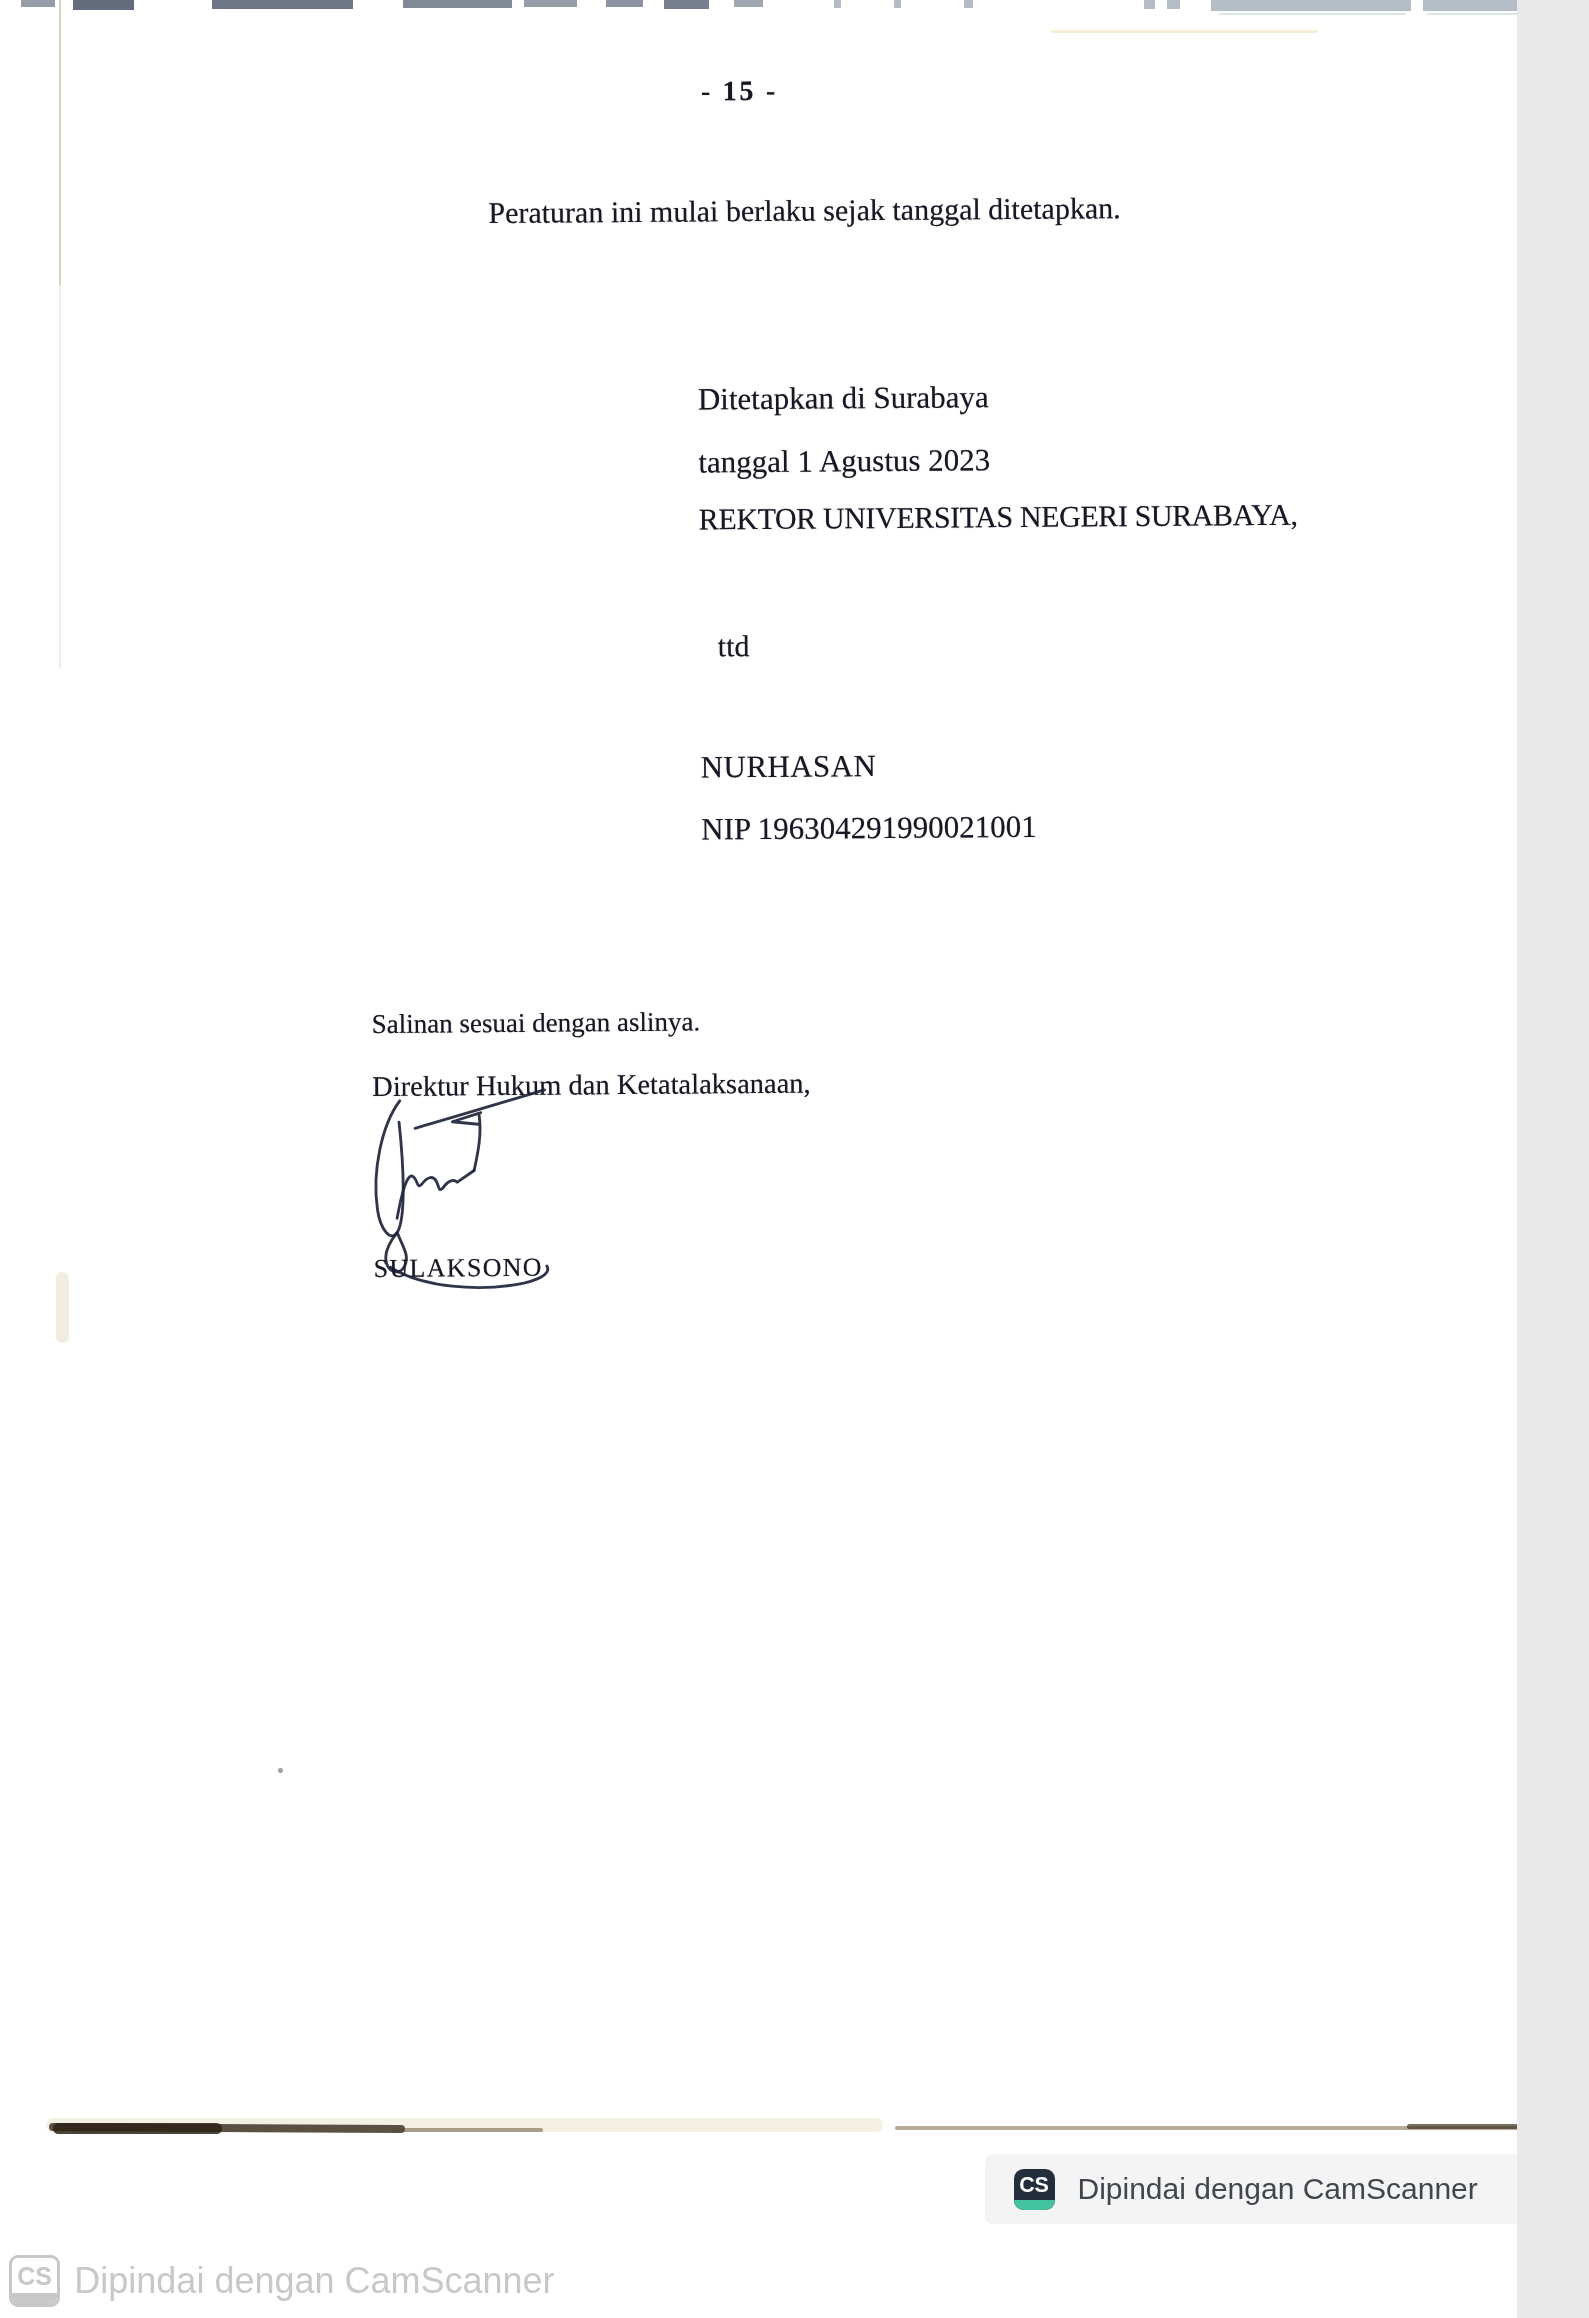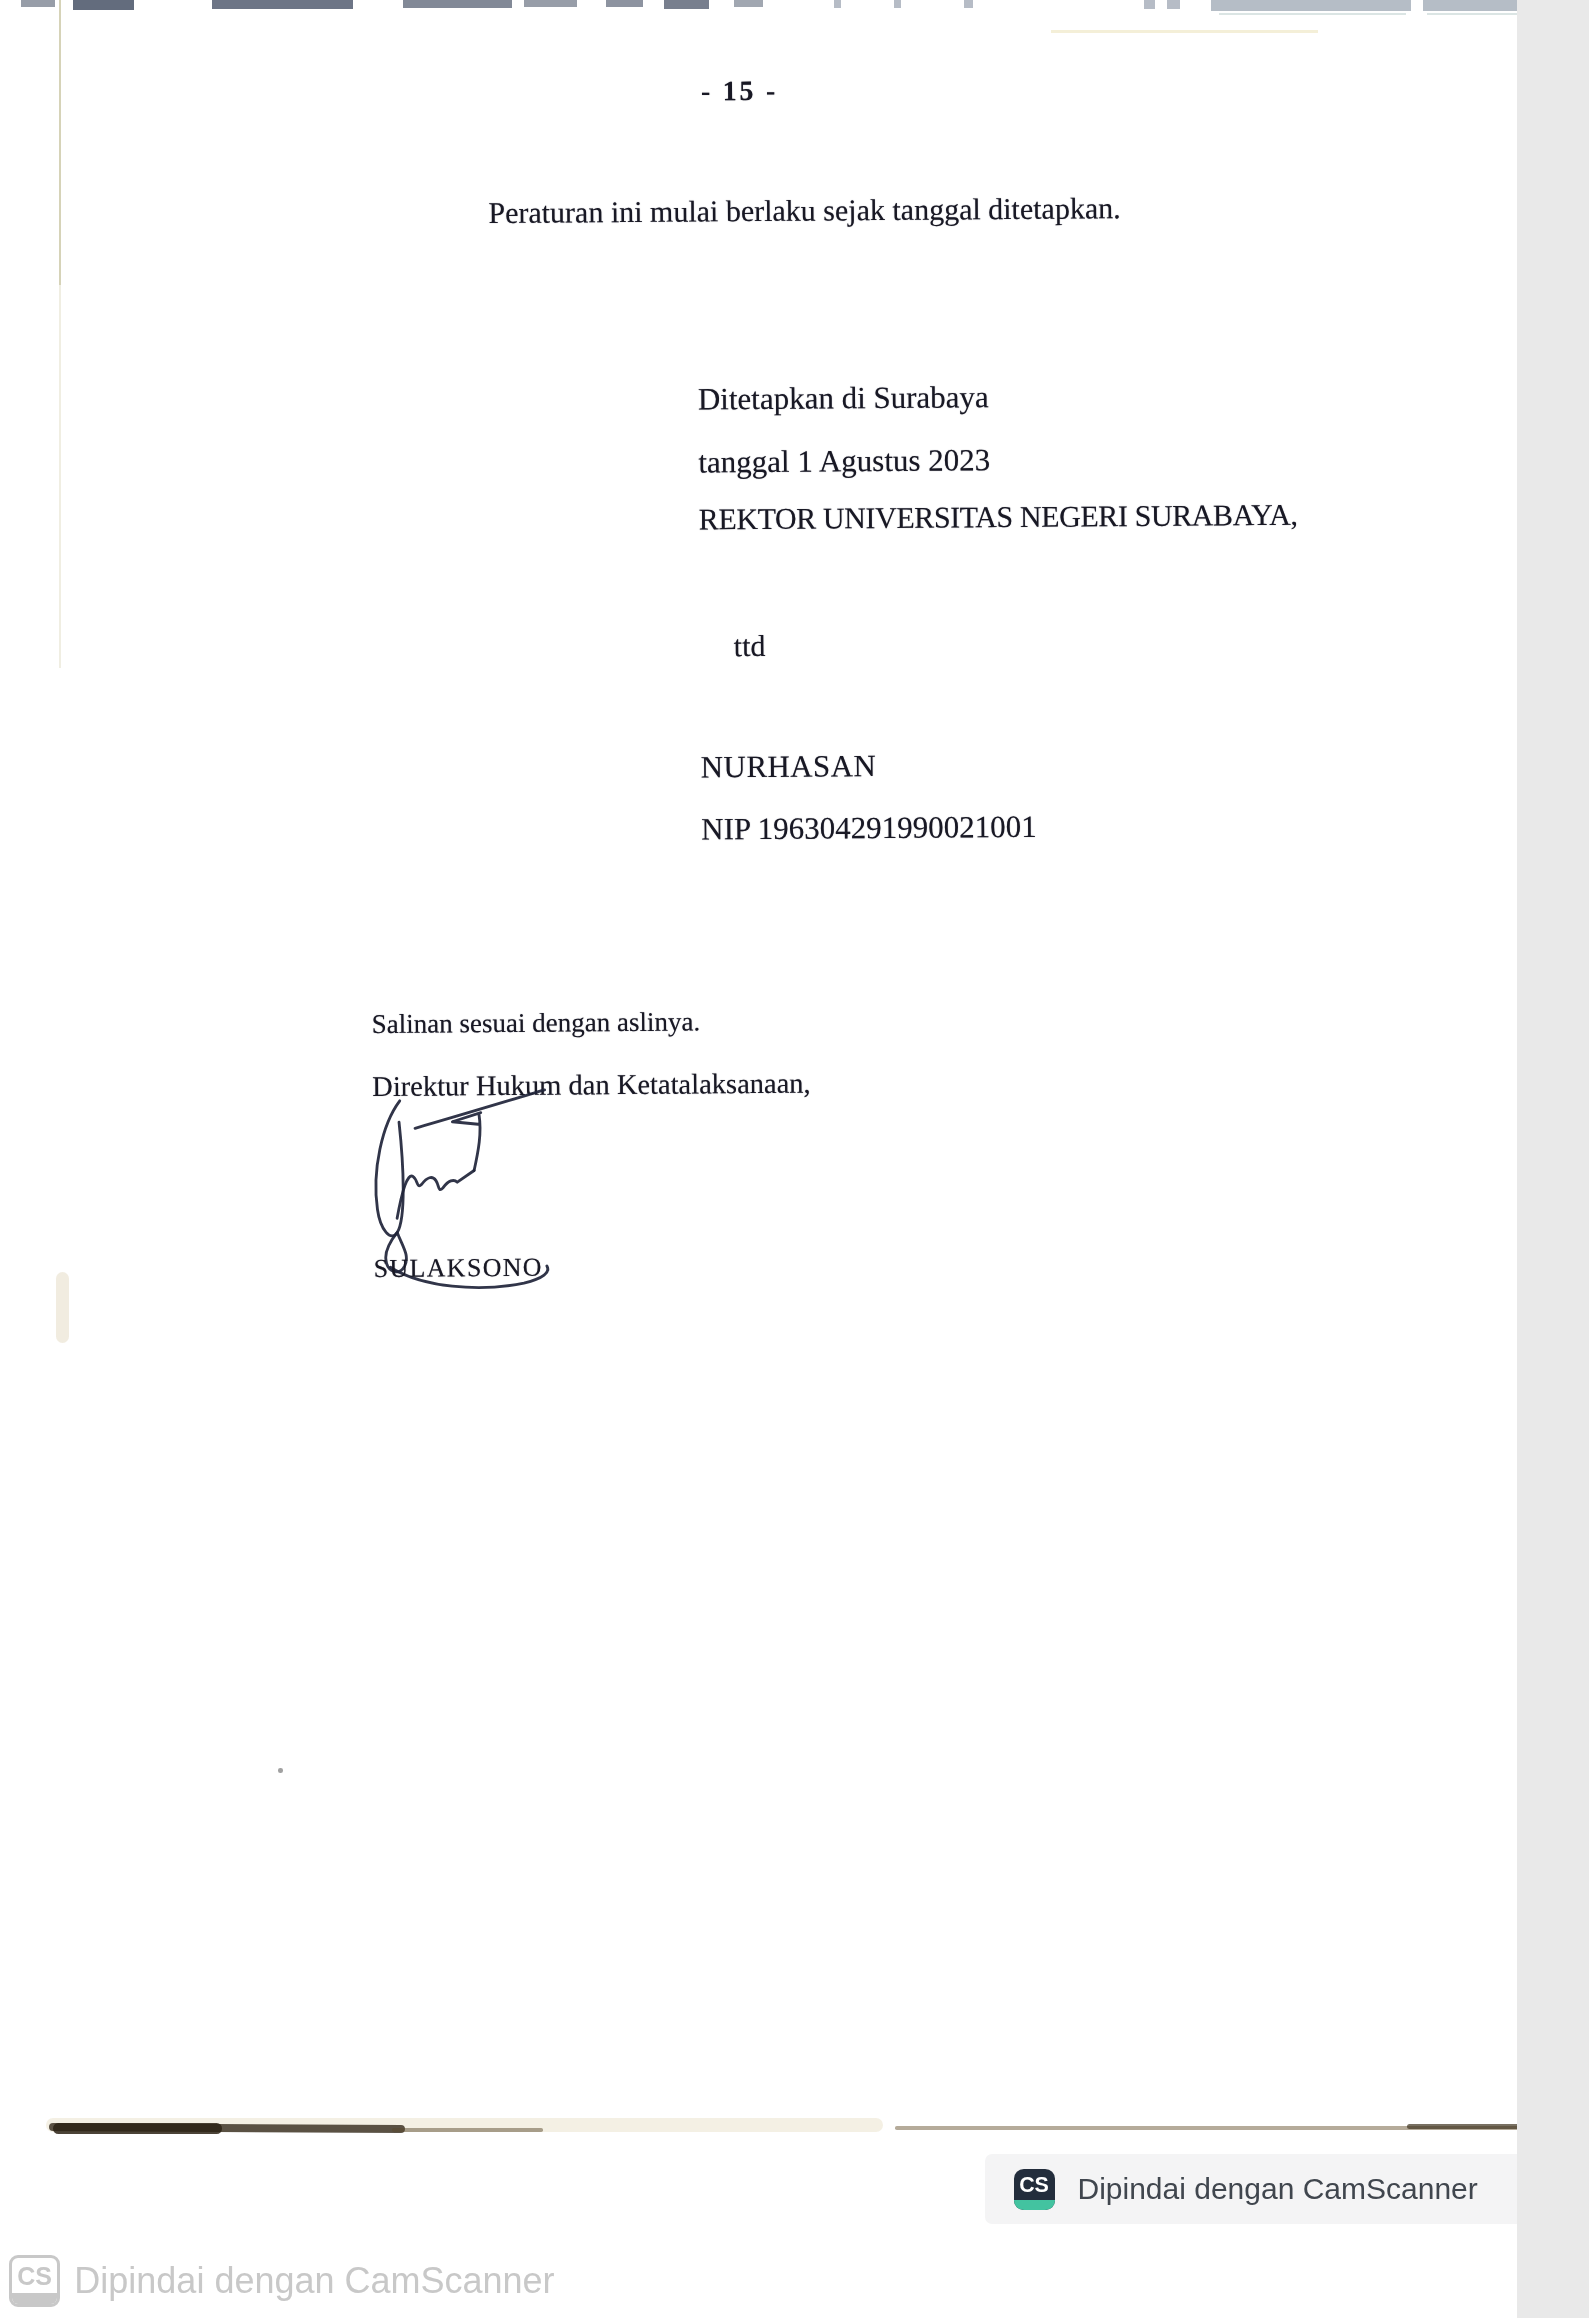--- a/index.html
+++ b/index.html
@@ -16,21 +16,21 @@
     position:absolute;
     white-space:nowrap;
     color:var(--ink,#181824);
     text-shadow:0 0 0.9px rgba(22,22,38,.55);
   }
   .pagenum{left:0;right:25px;top:75px;text-align:center;font-size:28px;font-weight:bold;letter-spacing:2.7px;}
   .para{left:494px;top:194px;font-size:30px;}
   .l-ditetapkan{left:702px;top:381px;font-size:31px;}
   .l-tanggal{left:702px;top:444px;font-size:31px;}
   .l-rektor{left:702px;top:502px;font-size:30px;letter-spacing:-0.4px;}
-  .l-ttd{left:736px;top:629px;font-size:30px;}
+  .l-ttd{left:720px;top:629px;font-size:30px;}
   .l-nurhasan{left:702px;top:749px;font-size:31px;letter-spacing:0.4px;}
   .l-nip{left:702px;top:811px;font-size:31px;}
   .l-salinan{left:371px;top:1006px;font-size:27px;}
   .l-direktur{left:371px;top:1068px;font-size:28.5px;}
   .l-sulaksono{left:371px;top:1251px;font-size:26px;letter-spacing:1.3px;}
   .signature{position:absolute;left:343px;top:1082px;width:294px;height:209px;color:#20243a;}
   .signature path{fill:none;stroke:currentColor;stroke-width:3.2;stroke-linecap:round;stroke-linejoin:round;opacity:.92;}
 
   
   .artifact{position:absolute;pointer-events:none;}

